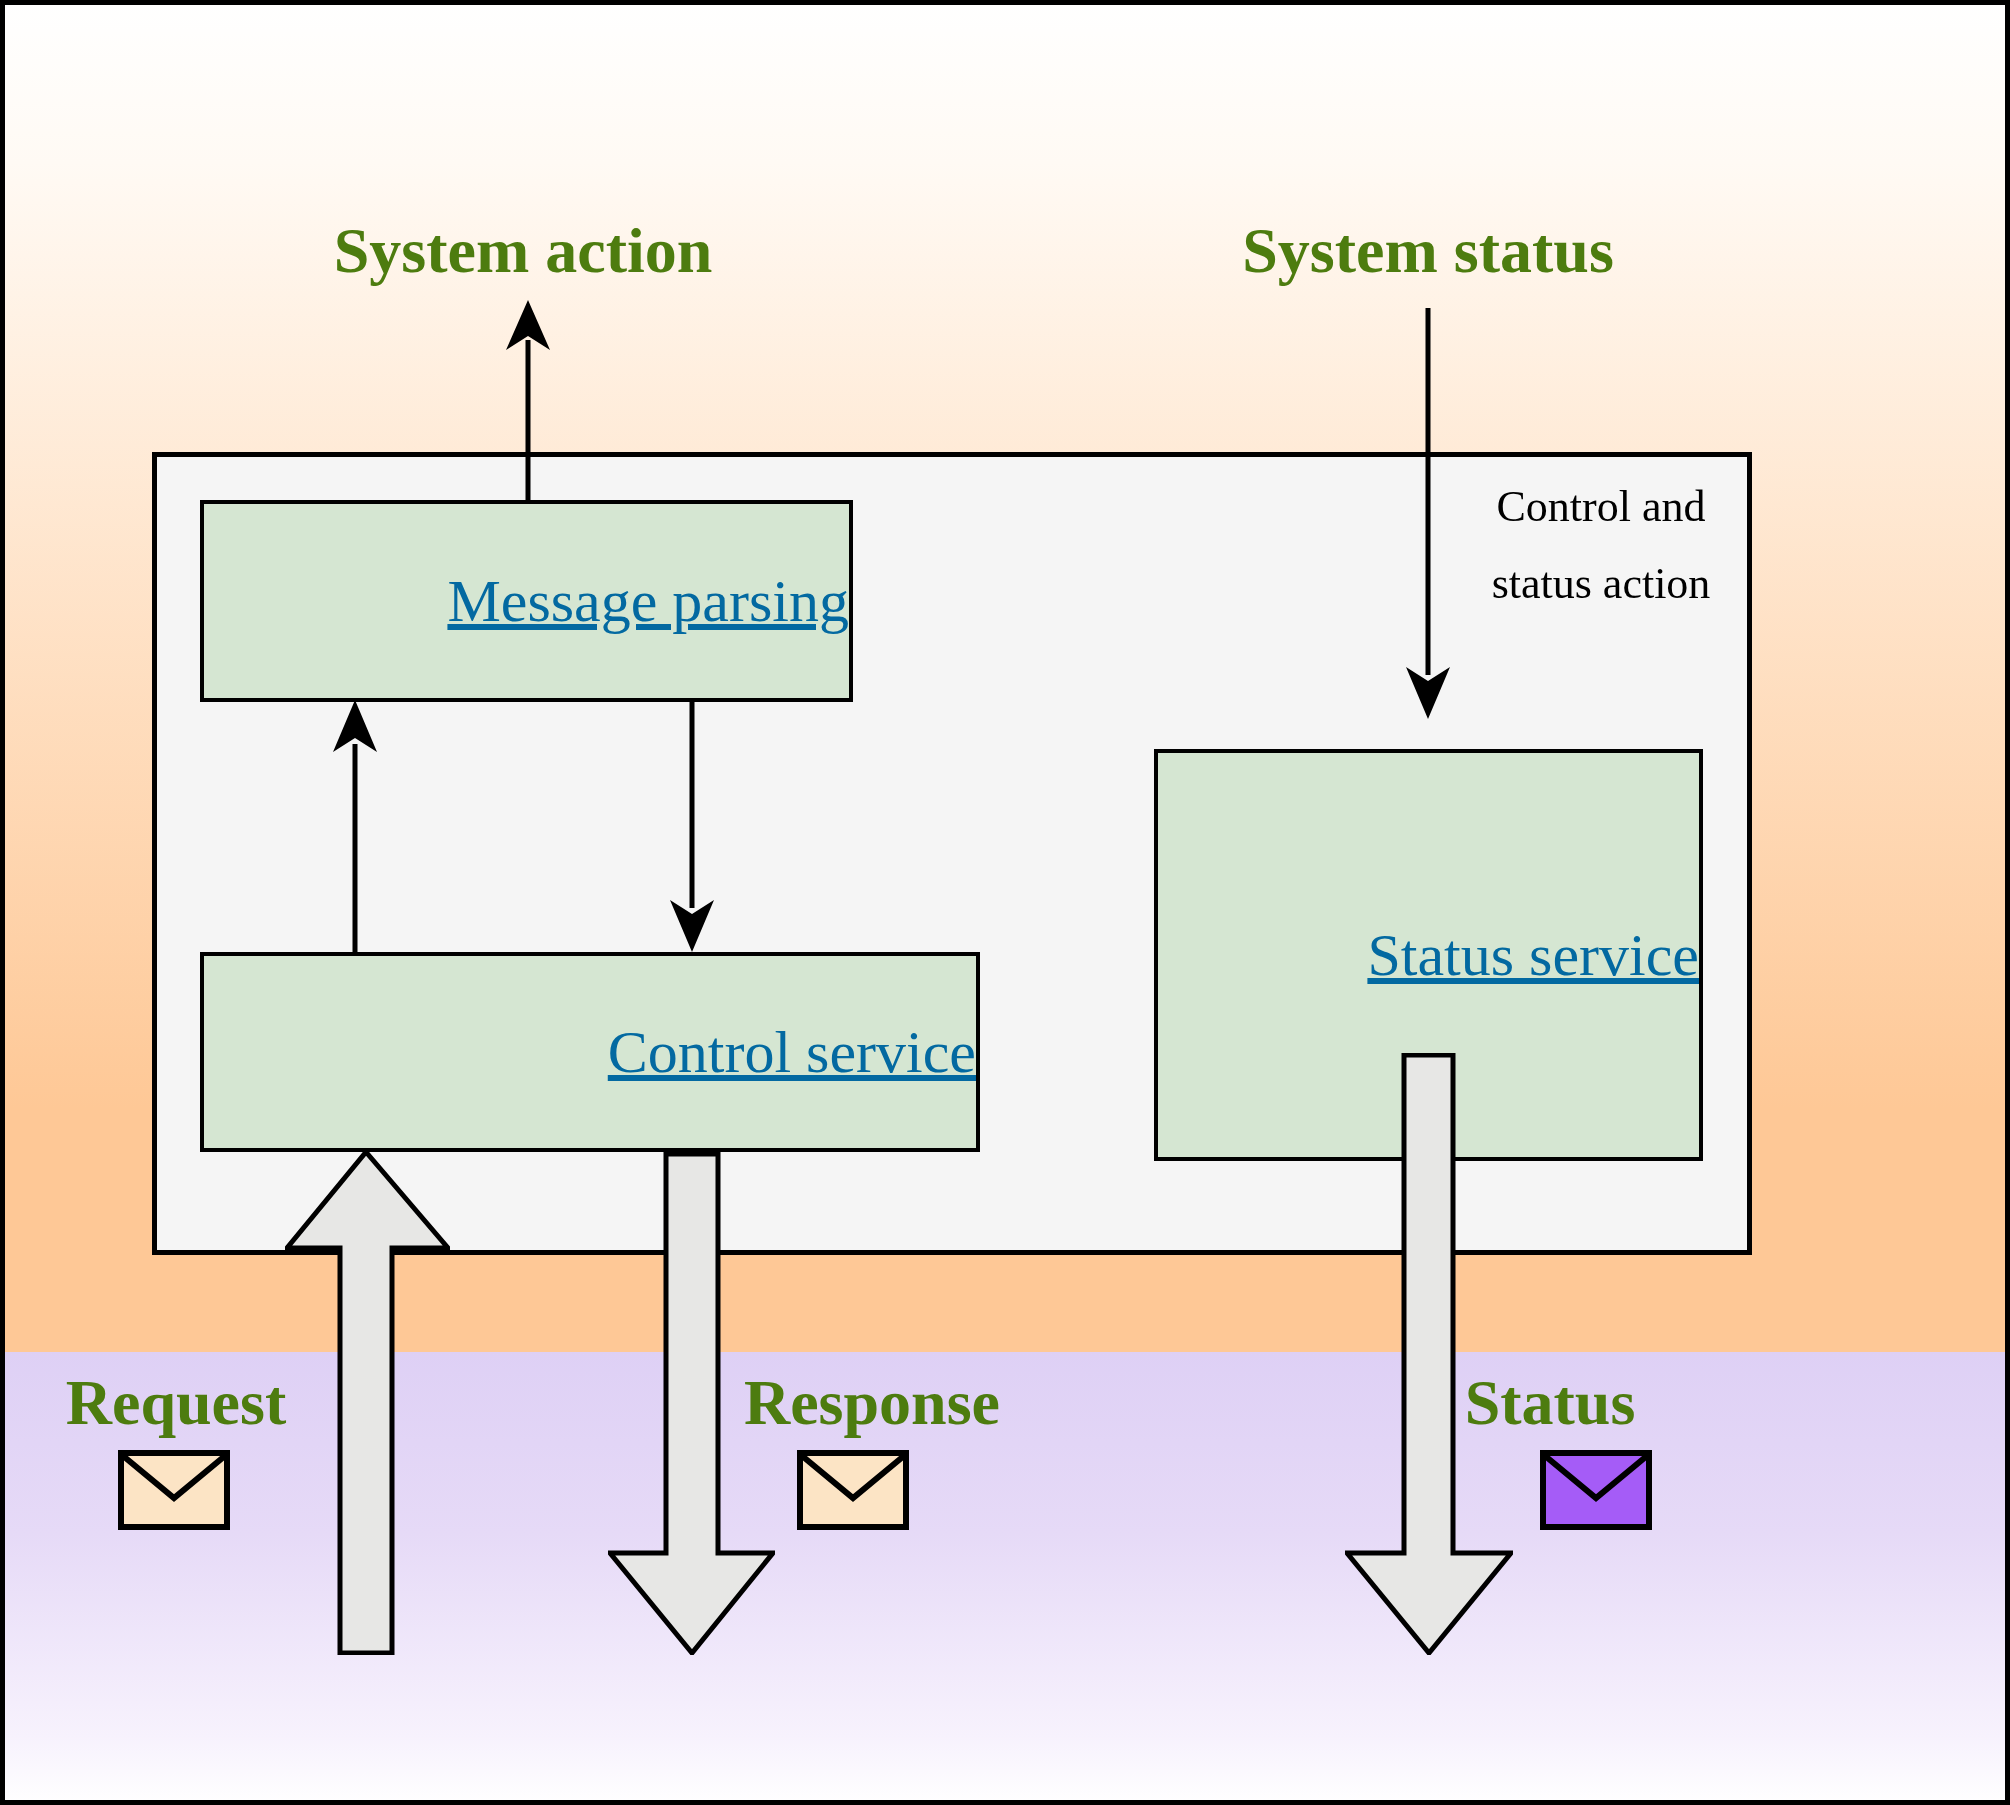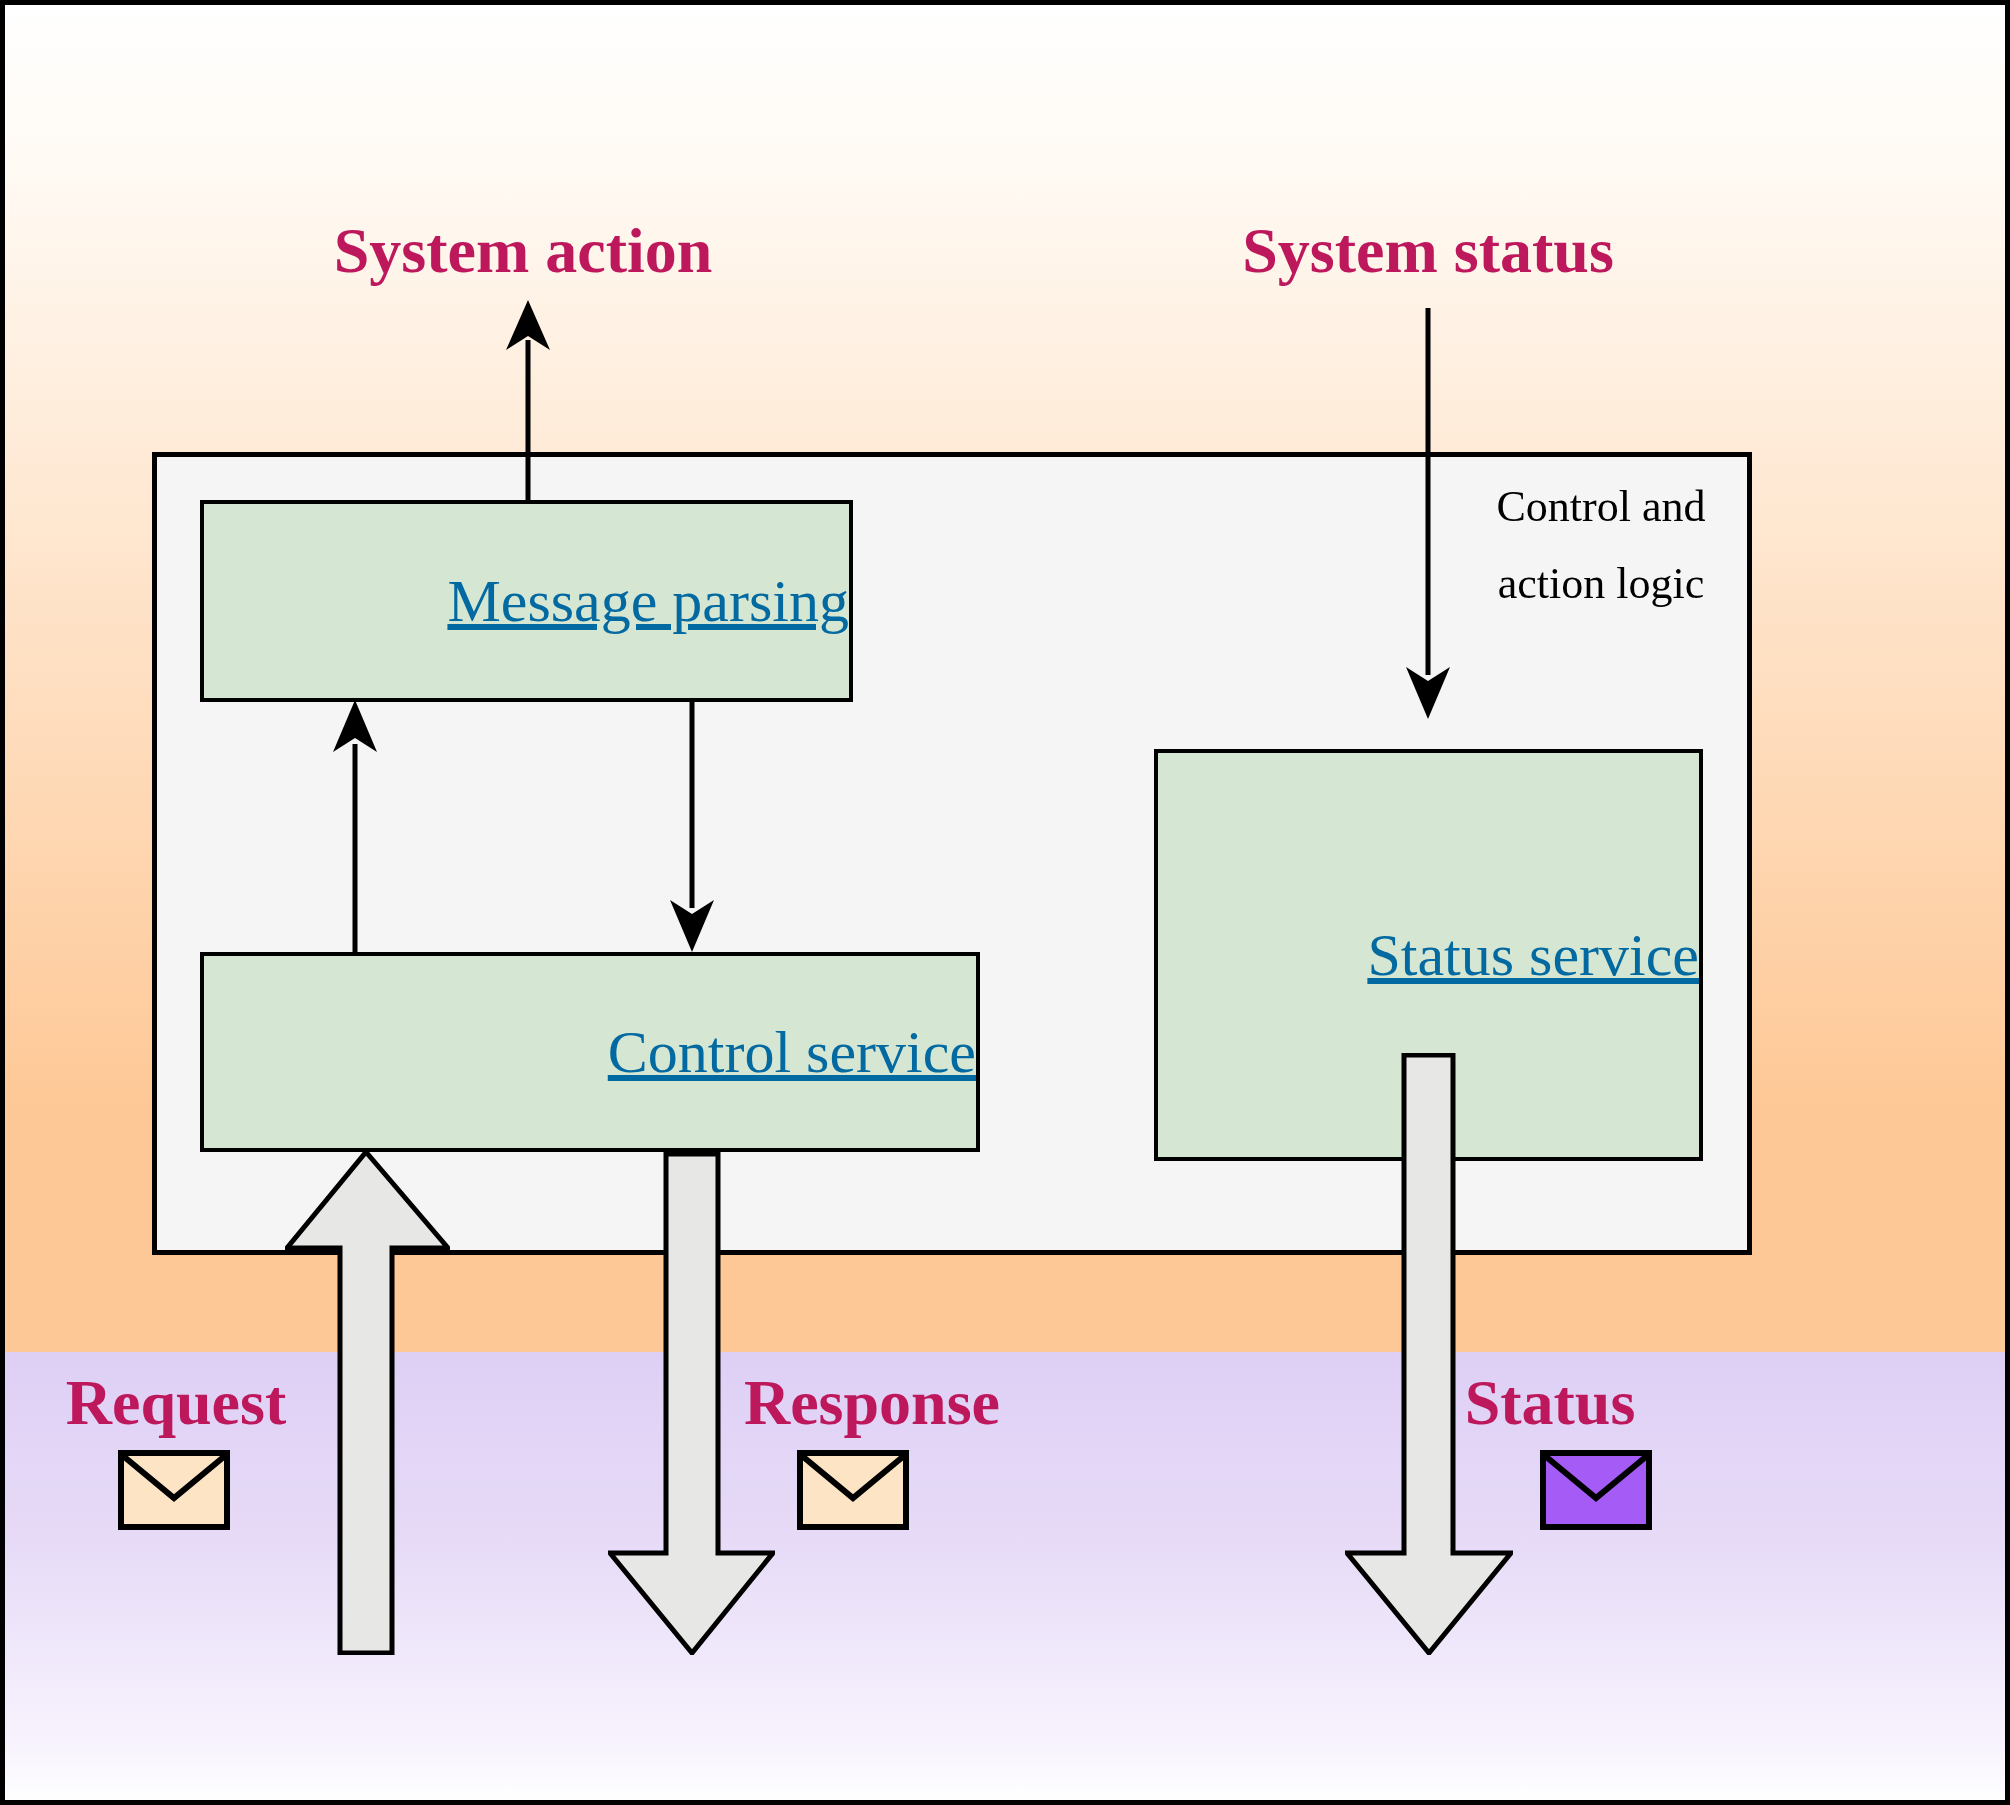--- a/index.html
+++ b/index.html
@@ -39,21 +39,21 @@
     position:absolute;border:4px solid #000;box-sizing:border-box;
     display:flex;align-items:center;justify-content:flex-end;
     font-size:60px;color:#0369a1;text-decoration:underline;
   }
   .svc-message{left:200px;top:500px;width:653px;height:202px;}
   .svc-control{left:200px;top:952px;width:780px;height:200px;}
   .svc-status{left:1154px;top:749px;width:549px;height:412px;}
   
   .biglabel{
     position:absolute;transform:translateX(-50%);
-    font-size:64px;font-weight:bold;white-space:nowrap;color:#be185d;
+    font-size:64px;font-weight:bold;white-space:nowrap;color:#4d7c0f;
   }
   .lb-action{left:523px;top:214px;}
   .lb-status{left:1428px;top:214px;}
   .lb-request{left:176px;top:1366px;}
   .lb-response{left:872px;top:1366px;}
   .lb-msgstatus{left:1550px;top:1366px;text-align:center;}
   
   .abs{position:absolute;}
   .arr-action{left:505px;top:300px;}
   .arr-sysstatus{left:1405px;top:308px;}
@@ -71,21 +71,21 @@
 <body>
 
 <div class="canvas">
 
   <div class="zone-top"></div>
   <div class="zone-bottom"></div>
 
   <div class="bigbox" style="background-color: rgb(245, 245, 245);"></div>
   <div class="bigbox-label">
     <div>Control and</div>
-    <div>action logic</div>
+    <div>status action</div>
   </div>
 
   <div class="biglabel lb-action">System action</div>
   <div class="biglabel lb-status">System status</div>
 
   <svg class="abs arr-action thin-arrow" width="46" height="202" viewBox="0 0 46 202">
     <line x1="23" y1="200" x2="23" y2="40" stroke="#000" stroke-width="5"></line>
     <polygon points="23,0 45,50 23,36 1,50" fill="#000"></polygon>
   </svg>
 

